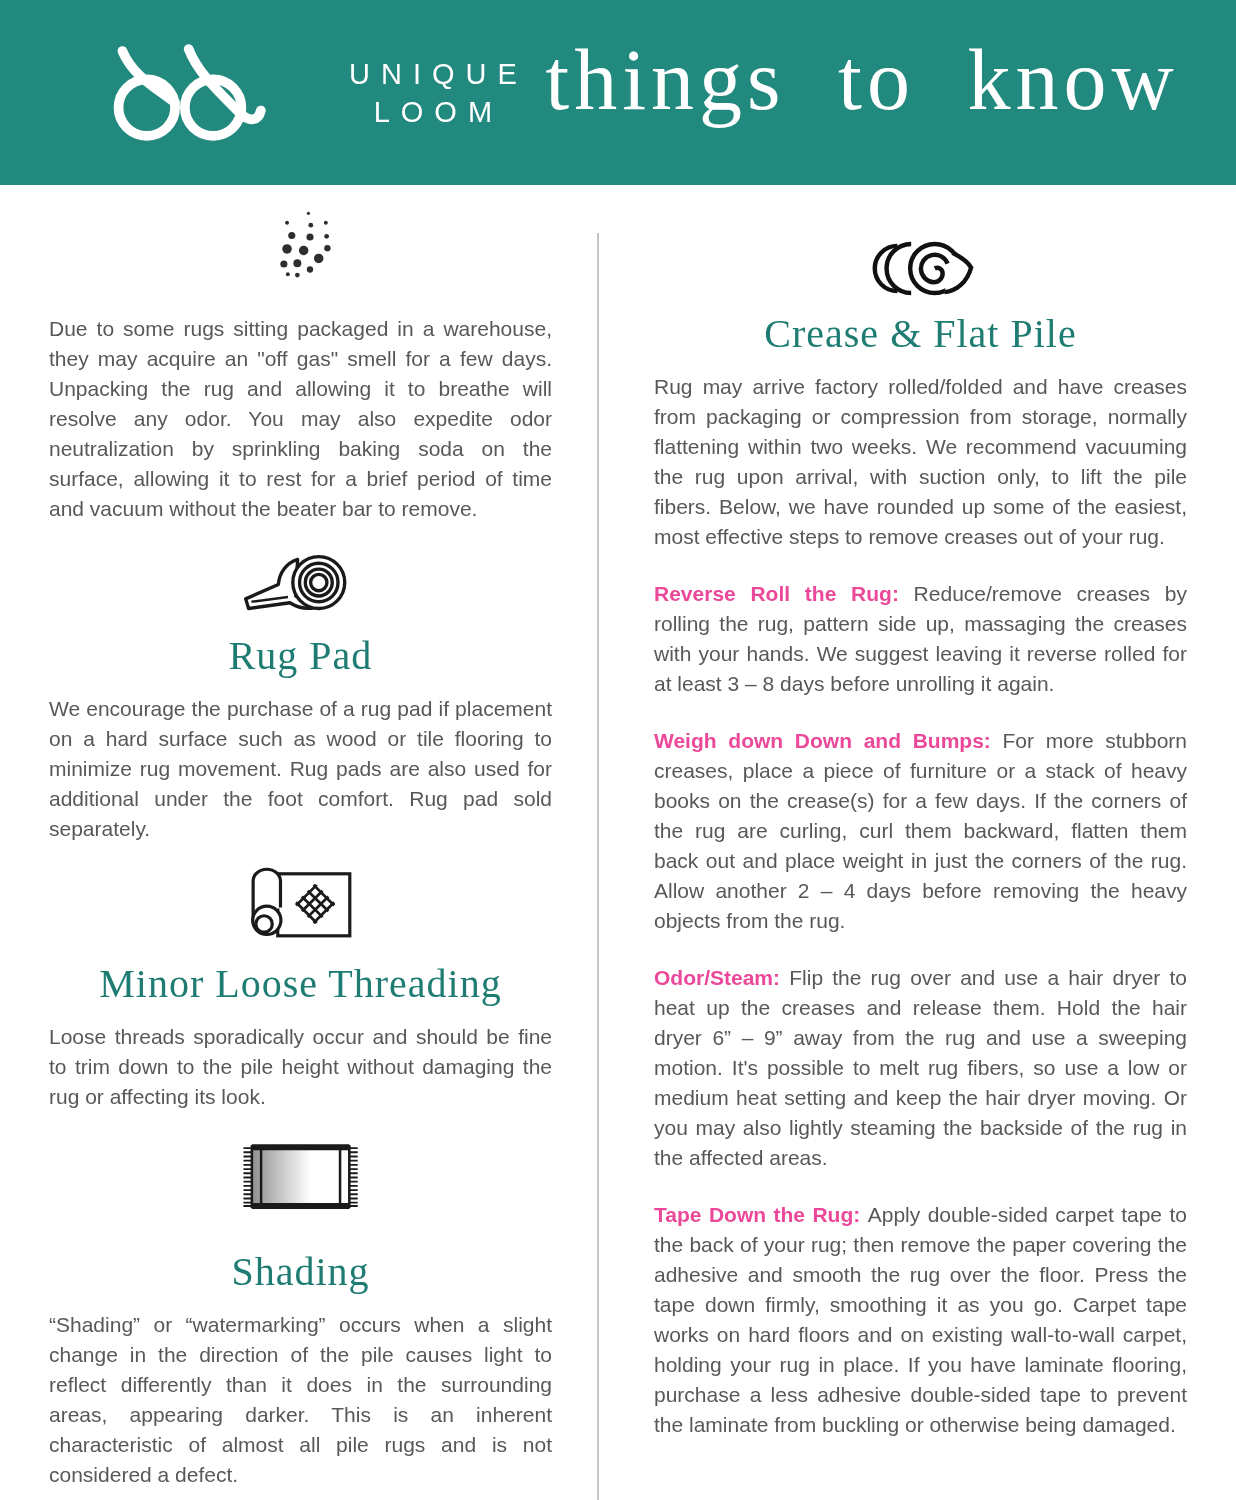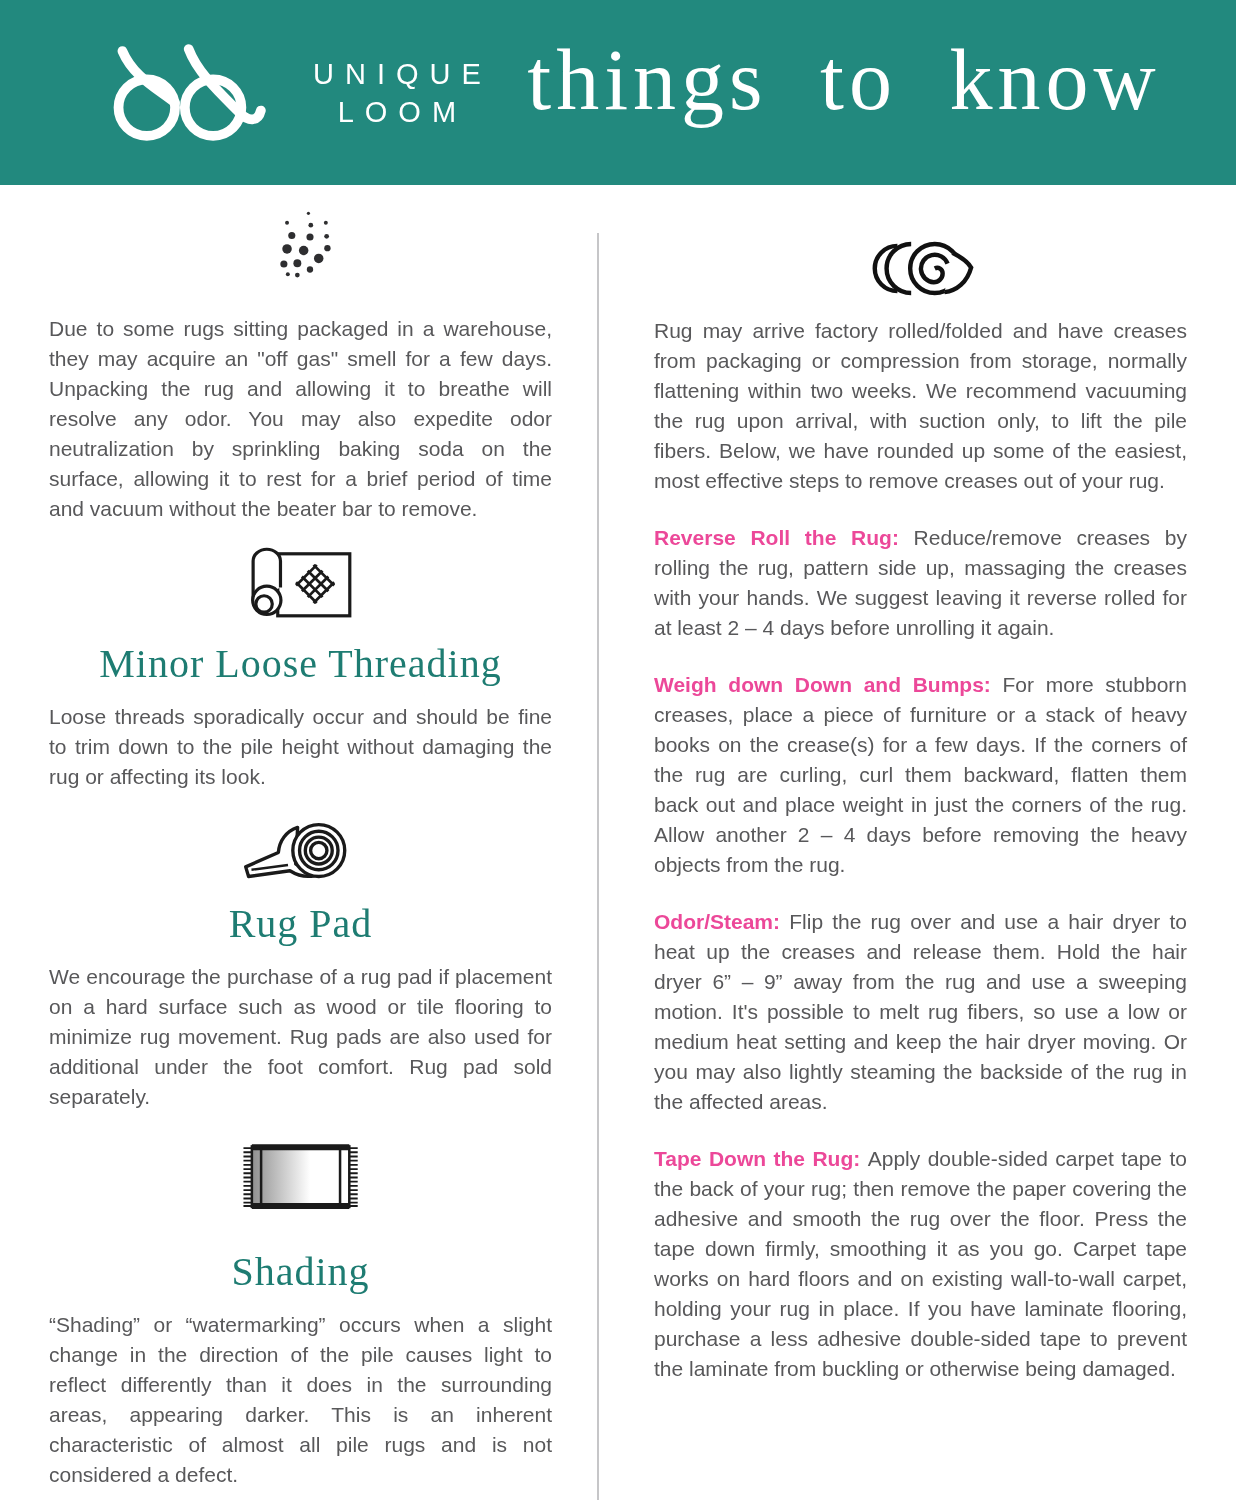--- a/index.html
+++ b/index.html
@@ -12,21 +12,21 @@
   .hdr {
     position:relative; height:185px; background:#22897E;
     display:flex; align-items:center;
   }
   .logo-wrap { display:flex; align-items:center; margin-left:100px; }
   .logo-mark { width:195px; height:105px; }
   .brand {
     margin-left:18px; color:#ffffff; font-size:29px; line-height:38px;
     letter-spacing:11px; font-weight:400; text-align:center;
   }
-  .brand span { display:block; }
+  .brand span { display:block;margin-left:36px; }
   .hdr h1 {
     flex:1; text-align:center; margin:0 40px 16px 0; color:#ffffff;
     font-family:"Liberation Serif", serif; font-weight:400;
     font-size:86px; letter-spacing:5px; word-spacing:26px; line-height:1;
     padding-bottom:10px;
   }
   
   .divider {
     position:absolute; left:597px; top:233px; bottom:0; width:2px;
     background:#c6c6c8;
@@ -105,53 +105,53 @@
                 <circle cx="82" cy="84" r="4"></circle>
               <circle cx="54" cy="90" r="2.5"></circle>
                 <circle cx="66" cy="91" r="3"></circle>
             </g>
           </svg>
         </div>
         <p class="body">Due to some rugs sitting packaged in a warehouse, they may acquire an "off gas" smell for a few days. Unpacking the rug and allowing it to breathe will resolve any odor. You may also expedite odor neutralization by sprinkling baking soda on the surface, allowing it to rest for a brief period of time and vacuum without the beater bar to remove.</p>
       </div>
 
       <div>
+        <div class="icon-row ic-pad">
+          <svg width="125" height="82" viewBox="0 0 130 85">
+            <g fill="#ffffff" stroke="#1a1a1a" stroke-width="3.5" stroke-linejoin="round">
+              <path d="M62,18 C50,22 43,32 42,44 L8,59 L11,69 L54,63 C62,68 72,70 80,68 L82,60 L60,56 Z"></path>
+              <path d="M14,62 L52,57" stroke-width="2.5"></path>
+              <circle cx="84" cy="42" r="27"></circle>
+              <circle cx="84" cy="42" r="20"></circle>
+              <circle cx="84" cy="42" r="14"></circle>
+              <circle cx="84" cy="42" r="8.5"></circle>
+            </g>
+          </svg>
+        </div>
+        <h2 class="sec">Rug Pad</h2>
+        <p class="body">We encourage the purchase of a rug pad if placement on a hard surface such as wood or tile flooring to minimize rug movement. Rug pads are also used for additional under the foot comfort. Rug pad sold separately.</p>
+      </div>
+
+      <div>
         <div class="icon-row ic-thread">
           <svg width="114" height="96" viewBox="0 0 125 105">
             <g fill="#ffffff" stroke="#1a1a1a" stroke-width="3.5">
               <rect x="37" y="15" width="79" height="68"></rect>
               <g stroke-width="3" transform="translate(78,48) rotate(45)">
                 <path d="M-16,-13.5 H16 M-16,-4.5 H16 M-16,4.5 H16 M-16,13.5 H16"></path>
                 <path d="M-13.5,-16 V16 M-4.5,-16 V16 M4.5,-16 V16 M13.5,-16 V16"></path>
               </g>
               <path d="M10,66 V23 A15,13 0 0 1 40,23 V52" fill="#ffffff"></path>
               <circle cx="25" cy="66" r="15.5"></circle>
               <circle cx="22" cy="70" r="9"></circle>
             </g>
           </svg>
         </div>
         <h2 class="sec">Minor Loose Threading</h2>
         <p class="body">Loose threads sporadically occur and should be fine to trim down to the pile height without damaging the rug or affecting its look.</p>
-      </div>
-
-      <div>
-        <div class="icon-row ic-pad">
-          <svg width="125" height="82" viewBox="0 0 130 85">
-            <g fill="#ffffff" stroke="#1a1a1a" stroke-width="3.5" stroke-linejoin="round">
-              <path d="M62,18 C50,22 43,32 42,44 L8,59 L11,69 L54,63 C62,68 72,70 80,68 L82,60 L60,56 Z"></path>
-              <path d="M14,62 L52,57" stroke-width="2.5"></path>
-              <circle cx="84" cy="42" r="27"></circle>
-              <circle cx="84" cy="42" r="20"></circle>
-              <circle cx="84" cy="42" r="14"></circle>
-              <circle cx="84" cy="42" r="8.5"></circle>
-            </g>
-          </svg>
-        </div>
-        <h2 class="sec">Rug Pad</h2>
-        <p class="body">We encourage the purchase of a rug pad if placement on a hard surface such as wood or tile flooring to minimize rug movement. Rug pads are also used for additional under the foot comfort. Rug pad sold separately.</p>
       </div>
 
       <div>
         <div class="icon-row ic-shade">
           <svg width="122" height="84" viewBox="0 0 145 100">
             <defs>
               <linearGradient id="shadegrad" x1="0" y1="0" x2="1" y2="0">
                 <stop offset="0" stop-color="#8f8f8f"></stop>
                 <stop offset="0.6" stop-color="#ffffff"></stop>
               </linearGradient>
@@ -176,24 +176,25 @@
           <svg width="118" height="63" viewBox="0 0 120 64">
             <g fill="none" stroke="#111111" stroke-width="4.5">
               <path d="M36,9 A23,23 0 1 0 36,55"></path>
               <path d="M50,7 A25,25 0 1 0 50,57"></path>
               <circle cx="74" cy="32" r="25" fill="#ffffff"></circle>
               <path d="M92,16 C100,20 108,26 111,31 C107,46 96,55 84,56" fill="#ffffff"></path>
               <path d="M87,27 A14,14 0 1 0 73,46 A9,9 0 0 0 82,37 A5.5,5.5 0 0 0 74,32"></path>
             </g>
           </svg>
         </div>
+        <h2 class="sec">Crease &amp; Flat Pile</h2>
         <p class="body">Rug may arrive factory rolled/folded and have creases from packaging or compression from storage, normally flattening within two weeks. We recommend vacuuming the rug upon arrival, with suction only, to lift the pile fibers. Below, we have rounded up some of the easiest, most effective steps to remove creases out of your rug.</p>
 
         <p class="body step">
-          <span class="lbl">Reverse Roll the Rug:</span><span>Reduce/remove creases by rolling the rug, pattern side up, massaging the creases with your hands. We suggest leaving it reverse rolled for at least 2 – 4 days before unrolling it again.</span>
+          <span class="lbl">Reverse Roll the Rug:</span><span>Reduce/remove creases by rolling the rug, pattern side up, massaging the creases with your hands. We suggest leaving it reverse rolled for at least 3 – 8 days before unrolling it again.</span>
         </p>
 
         <p class="body step">
           <span class="lbl">Weigh down Down and Bumps:</span><span>For more stubborn creases, place a piece of furniture or a stack of heavy books on the crease(s) for a few days. If the corners of the rug are curling, curl them backward, flatten them back out and place weight in just the corners of the rug. Allow another 2 – 4 days before removing the heavy objects from the rug.</span>
         </p>
 
         <p class="body step">
           <span class="lbl">Odor/Steam:</span><span>Flip the rug over and use a hair dryer to heat up the creases and release them. Hold the hair dryer 6” – 9” away from the rug and use a sweeping motion. It's possible to melt rug fibers, so use a low or medium heat setting and keep the hair dryer moving. Or you may also lightly steaming the backside of the rug in the affected areas.</span>
         </p>
 

